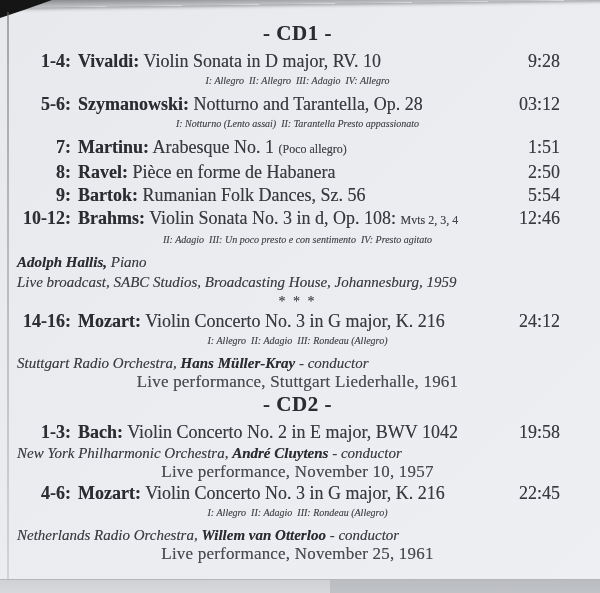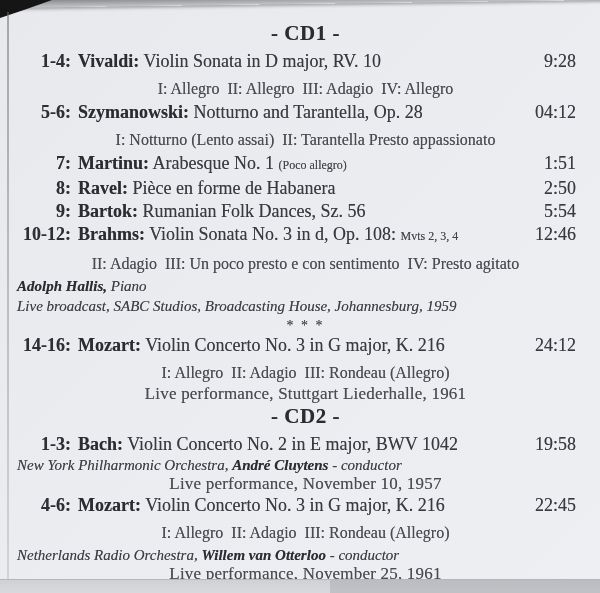--- a/index.html
+++ b/index.html
@@ -19,33 +19,33 @@
       background:linear-gradient(to bottom,rgba(110,112,118,.55),rgba(150,152,158,.30));
       pointer-events:none;}
   .scan-bottom{position:absolute;bottom:0;left:0;right:0;height:13px;
       background:linear-gradient(to bottom,#cfd1d4,#d7d9dc);
       border-top:1px solid #b4b6ba;pointer-events:none;}
   .scan-bottom .dark{position:absolute;right:0;top:0;bottom:0;width:45%;
       background:rgba(150,152,157,.35);}
 
   
   .content{position:absolute;top:13px;left:9px;right:0;bottom:13px;
-      padding:6px 24px 0 8px;
+      padding:6px 40px 0 8px;
       text-shadow:0 0 0.5px rgba(52,53,60,.55);}
   .cd-header{font-size:21px;font-weight:bold;text-align:center;color:#2b2c32;
       margin:2px -18px 4px 0;letter-spacing:.5px;}
   .row-track{display:flex;align-items:baseline;font-size:18px;line-height:22px;margin-top:1px;}
   .row-track .num{flex:0 0 54px;text-align:right;font-weight:bold;color:#2e2f35;margin-right:7px;}
   .row-track .body{flex:1 1 auto;color:#393a41;white-space:nowrap;overflow:hidden;}
   .row-track .composer{font-weight:bold;color:#2b2c32;}
   .row-track .small{font-size:12px;color:#44454c;}
   .row-track .work-italic{font-style:italic;font-weight:bold;color:#2f3036;}
   .row-track .time{flex:0 0 52px;text-align:right;color:#393a41;}
-  .row-movements{font-size:16px;line-height:17px;text-align:center;color:#4a4b52;
-      white-space:pre-wrap;margin:8px -18px 4px 0;}
+  .row-movements{font-size:10px;line-height:17px;text-align:center;color:#4a4b52;
+      white-space:pre-wrap;margin:0 -18px 4px 0;font-style:italic;}
   .row-credit{font-size:15px;line-height:20px;color:#3d3e45;
       margin:0 -18px 0 0;font-style:italic;}
   .row-credit .credit-bold{font-weight:bold;color:#2b2c32;}
   .row-note{font-size:17px;line-height:17px;text-align:center;color:#4b4c53;
       margin:0 -18px 2px 0;letter-spacing:.2px;}
   .row-separator{font-size:14px;line-height:15px;text-align:center;color:#45464d;
       letter-spacing:2px;margin:2px -18px 1px 0;}
 </style>
 </head>
 <body>
@@ -61,21 +61,21 @@
         <div class="cd-header">- CD1 -</div>
         <div class="row-track">
           <span class="num">1-4:</span>
           <span class="body"><span class="composer">Vivaldi:</span> Violin Sonata in D major, RV. 10</span>
           <span class="time">9:28</span>
         </div>
         <div class="row-movements">I: Allegro  II: Allegro  III: Adagio  IV: Allegro</div>
         <div class="row-track">
           <span class="num">5-6:</span>
           <span class="body"><span class="composer">Szymanowski:</span> Notturno and Tarantella, Op. 28</span>
-          <span class="time">04:12</span>
+          <span class="time">03:12</span>
         </div>
         <div class="row-movements">I: Notturno (Lento assai)  II: Tarantella Presto appassionato</div>
         <div class="row-track">
           <span class="num">7:</span>
           <span class="body"><span class="composer">Martinu:</span> Arabesque No. 1 <span class="small">(Poco allegro)</span></span>
           <span class="time">1:51</span>
         </div>
         <div class="row-track">
           <span class="num">8:</span>
           <span class="body"><span class="composer">Ravel:</span> Pièce en forme de Habanera</span>
@@ -94,20 +94,21 @@
         <div class="row-movements">II: Adagio  III: Un poco presto e con sentimento  IV: Presto agitato</div>
         <div class="row-credit"><span class="credit-bold">Adolph Hallis,</span> Piano</div>
         <div class="row-credit">Live broadcast, SABC Studios, Broadcasting House, Johannesburg, 1959</div>
         <div class="row-separator">* * *</div>
         <div class="row-track">
           <span class="num">14-16:</span>
           <span class="body"><span class="composer">Mozart:</span> Violin Concerto No. 3 in G major, K. 216</span>
           <span class="time">24:12</span>
         </div>
         <div class="row-movements">I: Allegro  II: Adagio  III: Rondeau (Allegro)</div>
+        <div class="row-credit">Stuttgart Radio Orchestra, <span class="credit-bold">Hans Müller-Kray</span> - conductor</div>
         <div class="row-note">Live performance, Stuttgart Liederhalle, 1961</div>
       </section>
       <section class="cd-section">
         <div class="cd-header">- CD2 -</div>
         <div class="row-track">
           <span class="num">1-3:</span>
           <span class="body"><span class="composer">Bach:</span> Violin Concerto No. 2 in E major, BWV 1042</span>
           <span class="time">19:58</span>
         </div>
         <div class="row-credit">New York Philharmonic Orchestra, <span class="credit-bold">André Cluytens</span> - conductor</div>

